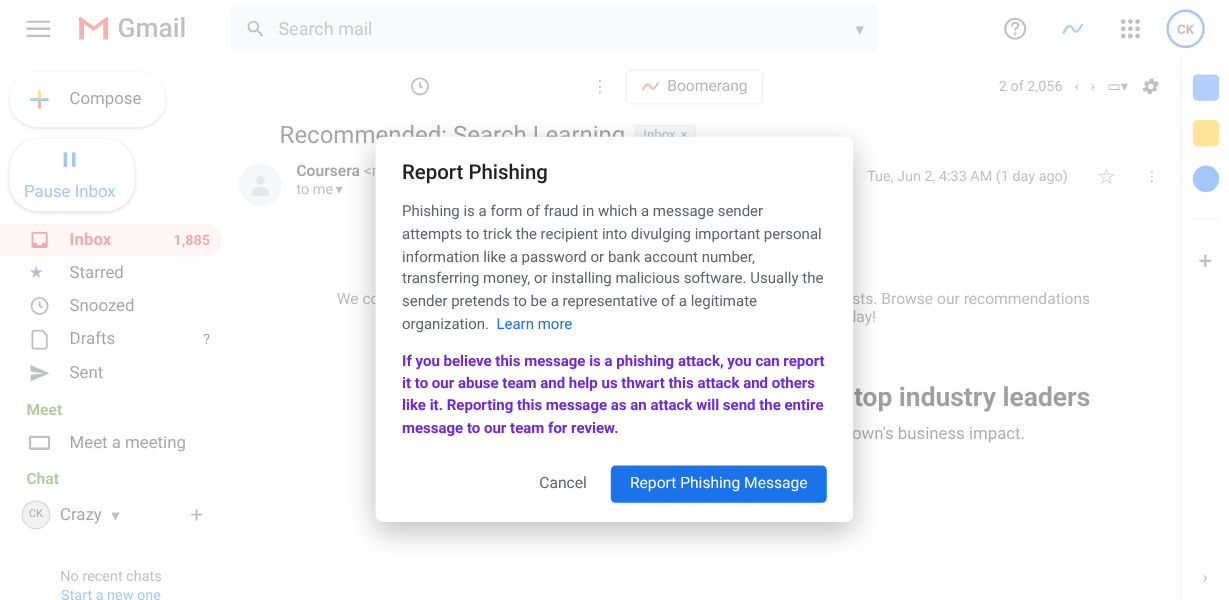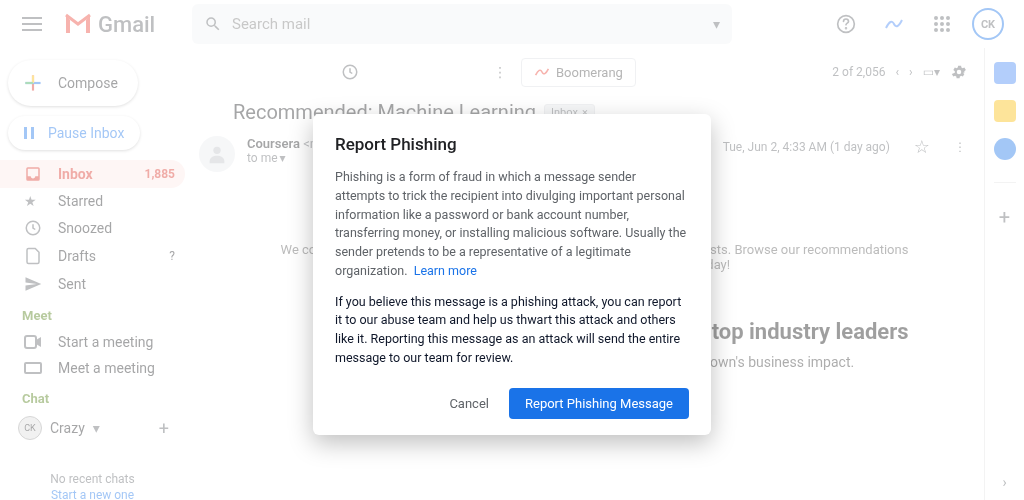--- a/index.html
+++ b/index.html
@@ -10,21 +10,21 @@
   .logo-m { font-size:22px; font-weight:500; }
   .search { flex:1; max-width:540px; height:40px; background:#f1f3f4; border-radius:6px; display:flex; align-items:center; padding:0 12px; color:#5f6368; margin-left: 20px; }
   .search input { border:none; background:transparent; outline:none; font-size:15px; flex:1; margin-left:10px; color:#5f6368; }
   .search .dd { margin-left:auto; }
   .header-right { margin-left:auto; display:flex; align-items:center; gap:12px; padding-right:12px; color:#5f6368; }
   .header-right .icbtn { width:36px; height:36px; display:flex; align-items:center; justify-content:center; border-radius:50%; cursor:pointer; }
   .avatar { width:32px; height:32px; border-radius:50%; border:2px solid #1a73e8; display:flex; align-items:center; justify-content:center; font-size:11px; font-weight:bold; background:#fff; }
   .main { display:flex; height:452px; }
   .sidebar { width:185px; padding-top:8px; display:flex; flex-direction:column; }
   .compose { background:#fff; border-radius:24px; box-shadow:0 1px 3px rgba(0,0,0,0.3); padding:10px 20px 10px 12px; display:flex; align-items:center; gap:12px; margin:4px 0 10px 8px; width:fit-content; cursor:pointer; font-size:14px; }
-  .pause { background:#fff; border-radius:24px; box-shadow:0 1px 3px rgba(0,0,0,0.3); padding:8px 16px 8px 12px; display:flex; align-items:center; gap:10px; margin:0 0 10px 8px; width:fit-content; cursor:pointer; font-size:14px; color:#1a73e8; }
+  .pause { background:#fff; border-radius:24px; box-shadow:0 1px 3px rgba(0,0,0,0.3); padding:8px 16px 8px 12px; display:flex; align-items:center; gap:10px; margin:0 0 10px 8px; width:fit-content; cursor:pointer; font-size:14px; color:#1a73e8;flex-direction:column; }
   .nav-item { display:flex; align-items:center; gap:14px; padding:5px 10px 5px 24px; border-radius:0 16px 16px 0; cursor:pointer; font-size:14px; color:#202124; }
   .nav-item .ic { width:20px; color:#5f6368; display:flex; align-items:center; }
   .nav-item.active { background:#fce8e6; color:#d93025; font-weight:bold; }
   .nav-item.active .ic { color:#d93025; }
   .nav-item .count { margin-left:auto; font-size:12px; }
   .section-h { font-size:13px; font-weight:700; padding:10px 0 6px 22px; color:#4d7c0f; }
   .chat-row { display:flex; align-items:center; gap:8px; padding:4px 10px 4px 18px; }
   .chat-row .av { width:24px; height:24px; border-radius:50%; background:#ddd; display:flex; align-items:center; justify-content:center; font-size:9px; border:1px solid #999; }
   .chat-row .dd { color:#5f6368; }
   .chat-row .plus { margin-left:auto; color:#5f6368; font-size:18px; cursor:pointer; padding-right:6px; }
@@ -51,21 +51,21 @@
   .illinois { font-size:11px; color:#666; text-transform:uppercase; letter-spacing:0.3px; }
   .webinar { font-size:22px; font-weight:bold; margin:6px 0 10px; color:#111; }
   .desc { font-size:14px; color:#333; }
   .rail { width:40px; border-left:1px solid #e0e0e0; display:flex; flex-direction:column; align-items:center; gap:16px; padding-top:14px; }
   .rail .r { width:22px; height:22px; border-radius:4px; }
   .overlay { position:absolute; inset:0; background:rgba(255,255,255,0.6); display:flex; align-items:flex-start; justify-content:center; }
   .dialog { margin-top:114px; width:398px; background:#fff; border-radius:6px; box-shadow:0 8px 24px rgba(0,0,0,0.25); padding:20px 22px 16px; }
   .dialog h3 { font-size:17px; font-weight:500; margin-bottom:14px; }
   .dialog p { font-size:12.5px; color:#5f6368; line-height:1.5; margin-bottom:12px; }
   .dialog p a { color:#1a73e8; text-decoration:none; }
-  .dialog p.strong { color:#0f172a; font-weight:400; }
+  .dialog p.strong { color:#6d28d9; font-weight:700; }
   .dialog-actions { display:flex; justify-content:flex-end; gap:10px; margin-top:20px; }
   .btn-flat { background:none; border:none; color:#5f6368; font-size:13px; padding:8px 10px; cursor:pointer; border-radius:4px; }
   .btn-primary { background:#1a73e8; color:#fff; border:none; font-size:13px; padding:8px 16px; border-radius:4px; cursor:pointer; }
   svg { display:block; }
 </style>
 </head>
 <body>
 
 <div class="header">
   <div class="menu-icon">
@@ -169,29 +169,20 @@
     </div>
     <div class="nav-item">
       <span class="ic">
           <svg width="18" height="18" viewBox="0 0 24 24" fill="#5f6368">
             <path d="M2 21l21-9L2 3v7l15 2-15 2v7z"></path>
           </svg>
         </span>
       <span>Sent</span>
     </div>
     <div class="section-h">Meet</div>
-    <div class="nav-item">
-      <span class="ic">
-          <svg width="18" height="14" viewBox="0 0 18 14" fill="#5f6368">
-            <rect x="1" y="1" width="11" height="12" rx="2" fill="none" stroke="#5f6368" stroke-width="2"></rect>
-            <path d="M12 5l5-3v10l-5-3"></path>
-          </svg>
-        </span>
-      <span>Start a meeting</span>
-    </div>
     <div class="nav-item">
       <span class="ic">
           <svg width="18" height="12" viewBox="0 0 18 12" fill="none" stroke="#5f6368" stroke-width="2">
             <rect x="1" y="1" width="16" height="10" rx="1"></rect>
           </svg>
         </span>
       <span>Meet a meeting</span>
     </div>
     <div class="section-h">Chat</div>
     <div class="chat-row">
@@ -230,21 +221,21 @@
         <span>›</span>
         <span>▭▾</span>
         <span>
             <svg width="18" height="18" viewBox="0 0 24 24" fill="#5f6368">
               <path d="M19.14 12.94a7.07 7.07 0 000-1.88l2.03-1.58-2-3.46-2.39.96a7.03 7.03 0 00-1.62-.94l-.36-2.54h-4l-.36 2.54c-.58.24-1.12.56-1.62.94l-2.39-.96-2 3.46 2.03 1.58a7.07 7.07 0 000 1.88L2.43 14.5l2 3.46 2.39-.96c.5.38 1.04.7 1.62.94l.36 2.54h4l.36-2.54c.58-.24 1.12-.56 1.62-.94l2.39.96 2-3.46-2.03-1.56zM12 15a3 3 0 110-6 3 3 0 010 6z"></path>
             </svg>
           </span>
       </div>
     </div>
     <div class="subject">
-      <h2>Recommended: Machine Learning</h2>
+      <h2>Recommended: Search Learning</h2>
       <span class="tag"><span>Inbox</span> ×</span>
     </div>
     <div class="sender-row">
       <div class="sender-av">
           <svg width="22" height="22" viewBox="0 0 24 24" fill="#bdc1c6">
             <circle cx="12" cy="8" r="4"></circle>
             <path d="M4 20c0-4 4-6 8-6s8 2 8 6v2H4z"></path>
           </svg>
         </div>
       <div class="sender-info">

